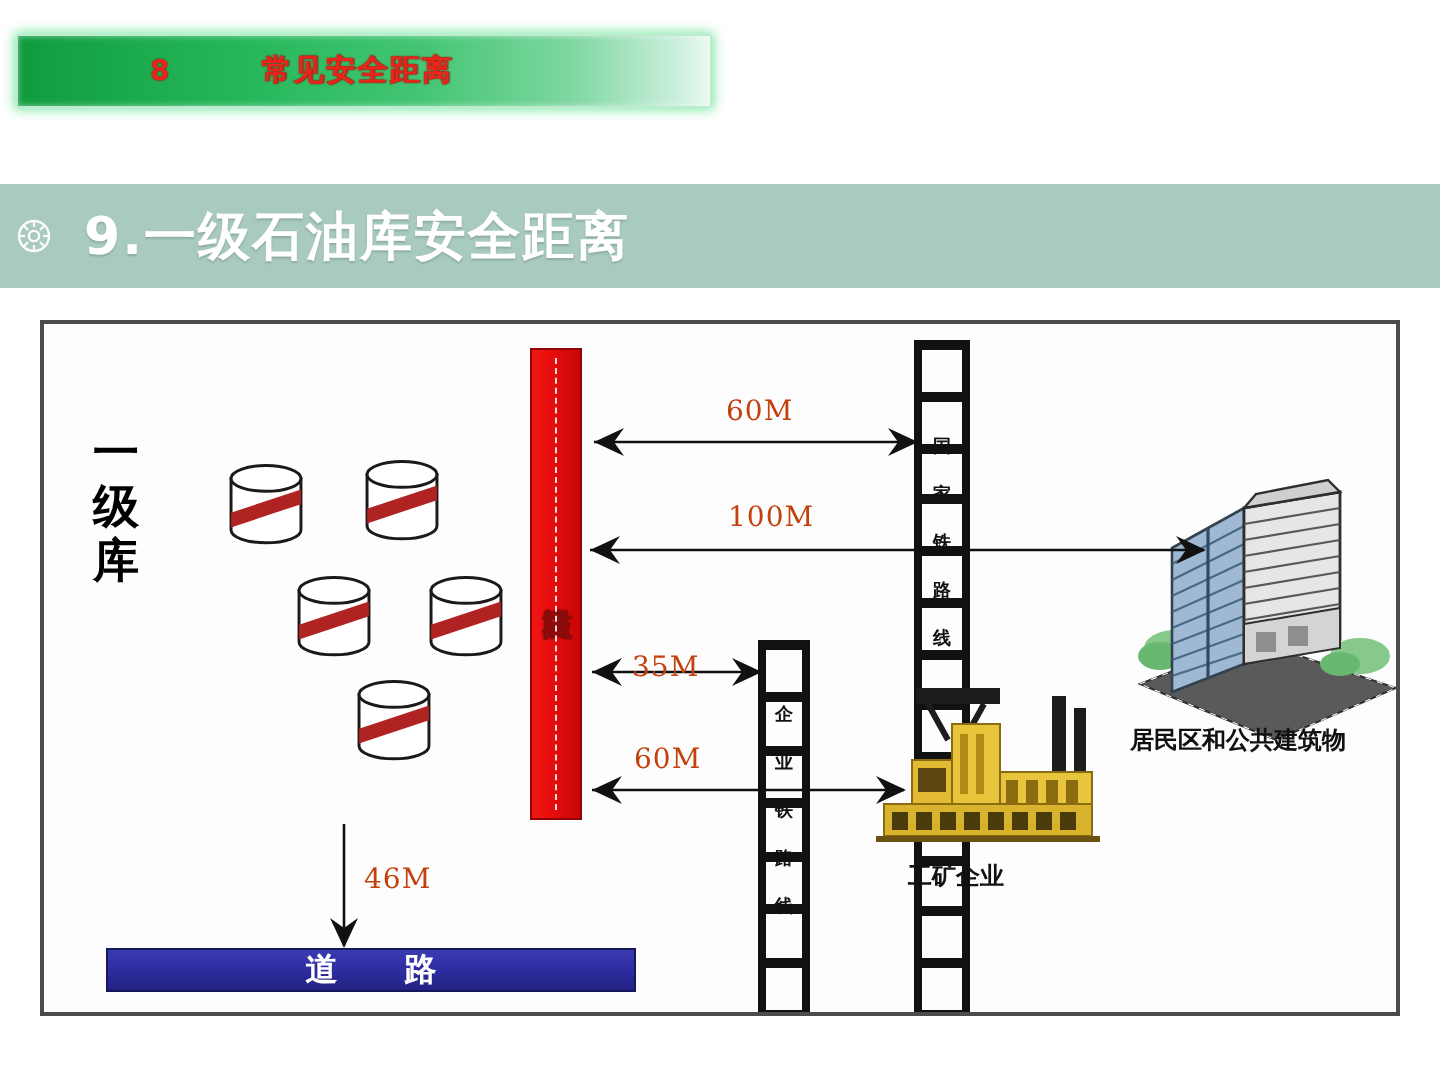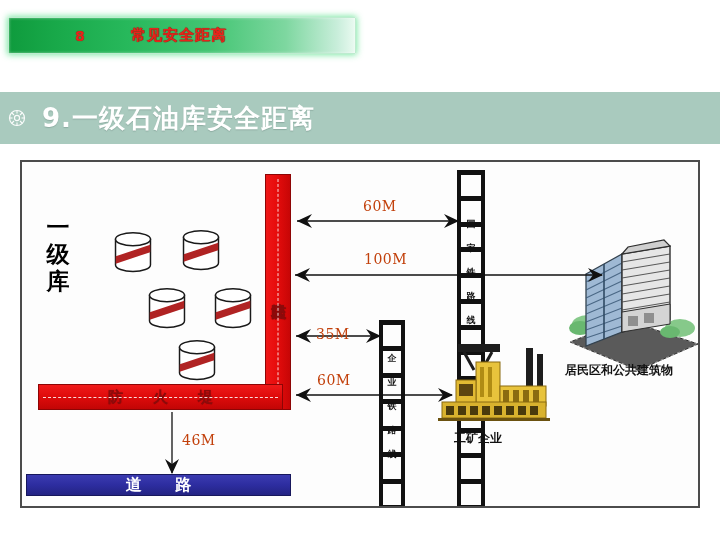--- a/index.html
+++ b/index.html
@@ -159,21 +159,21 @@
   .dike-h .dashline {
     position: absolute;
     left: 4px; right: 4px; top: 50%;
     height: 0;
     border-top: 1px dashed rgba(255,255,255,.85);
   }
 
   
   .road {
     position: absolute;
-    left: 4px; top: 312px;
+    left: 31px; top: 312px;
     width: 265px; height: 22px;
     background: linear-gradient(to bottom, #3b3bb0 0%, #2d2da0 50%, #232383 100%);
     border: 1px solid #17175c;
     display: flex;
     align-items: center;
     justify-content: center;
   }
   .road .rtxt {
     color: #ffffff;
     font-size: 16px;
@@ -354,24 +354,20 @@
             </g>
           <ellipse cx="25" cy="10" rx="19" ry="7" fill="#ffffff" stroke="#1a1a1a" stroke-width="1.6"></ellipse>
         </svg>
       </div>
 
       <div class="dike-v">
         <div class="dashline"></div>
         <div class="dtxt">防火堤</div>
       </div>
 
-      <div class="dike-h">
-        <div class="dashline"></div>
-        <div class="dtxt">防火堤</div>
-      </div>
 
       <div class="road">
         <div class="rtxt">道 路</div>
       </div>
 
       <div class="rail" style="left:357px; top:158px; width:26px; height:190px;">
         <div class="rails"></div>
         <div class="ties">
           <div class="tie"></div>
             <div class="tie"></div>

